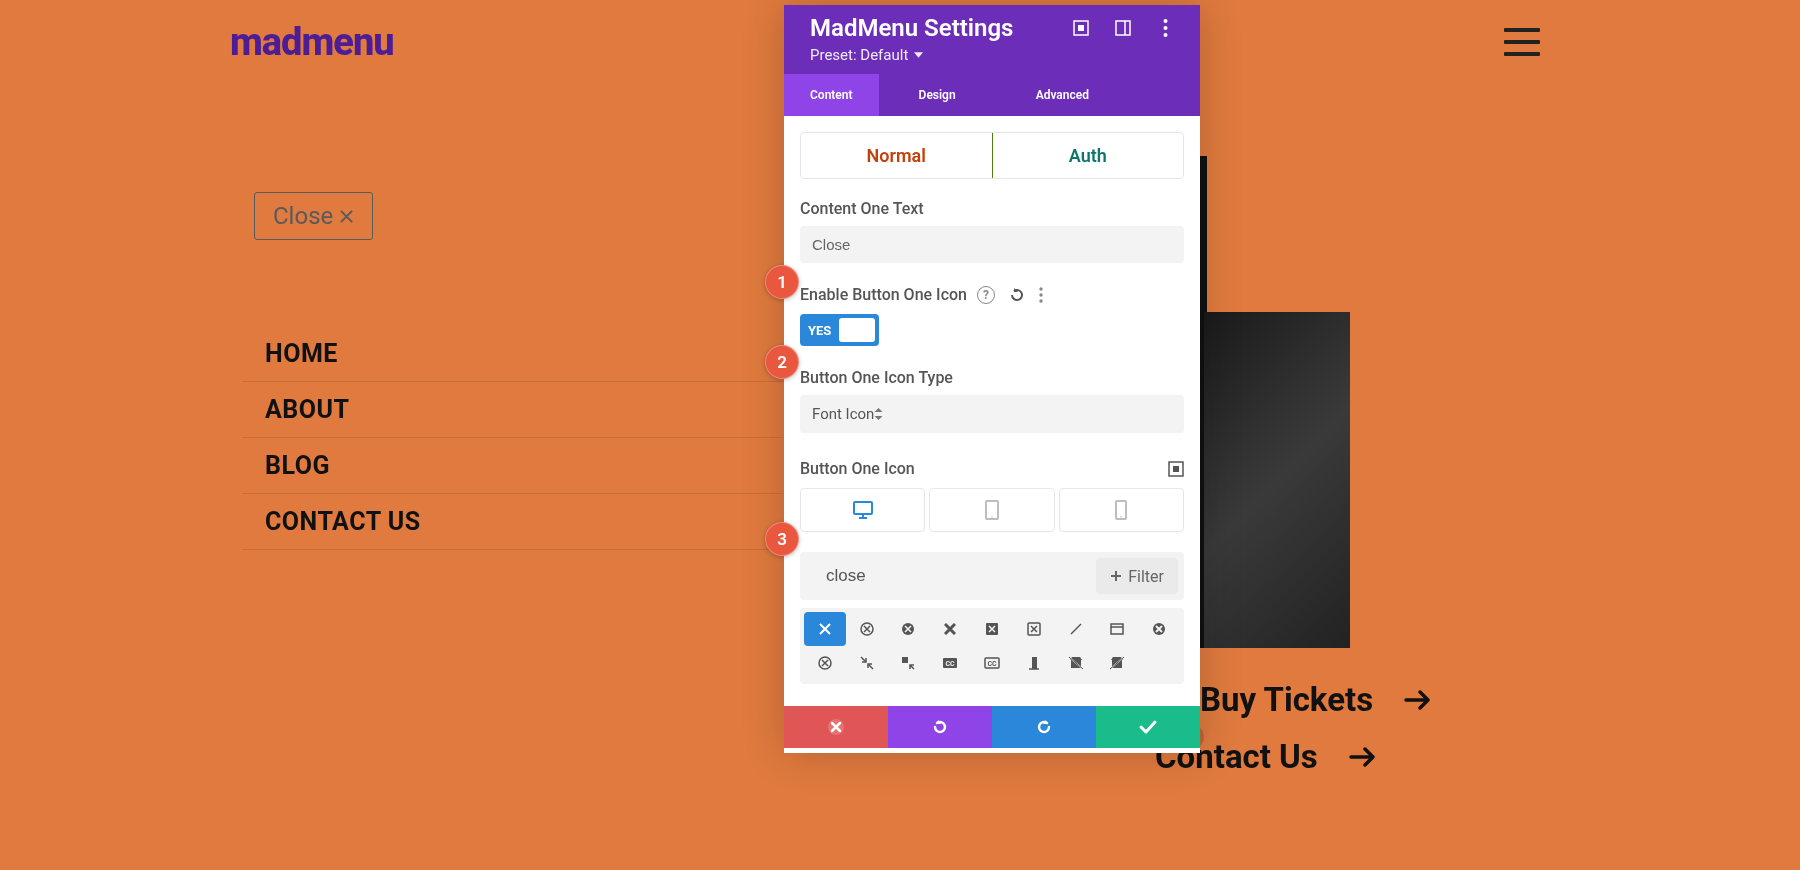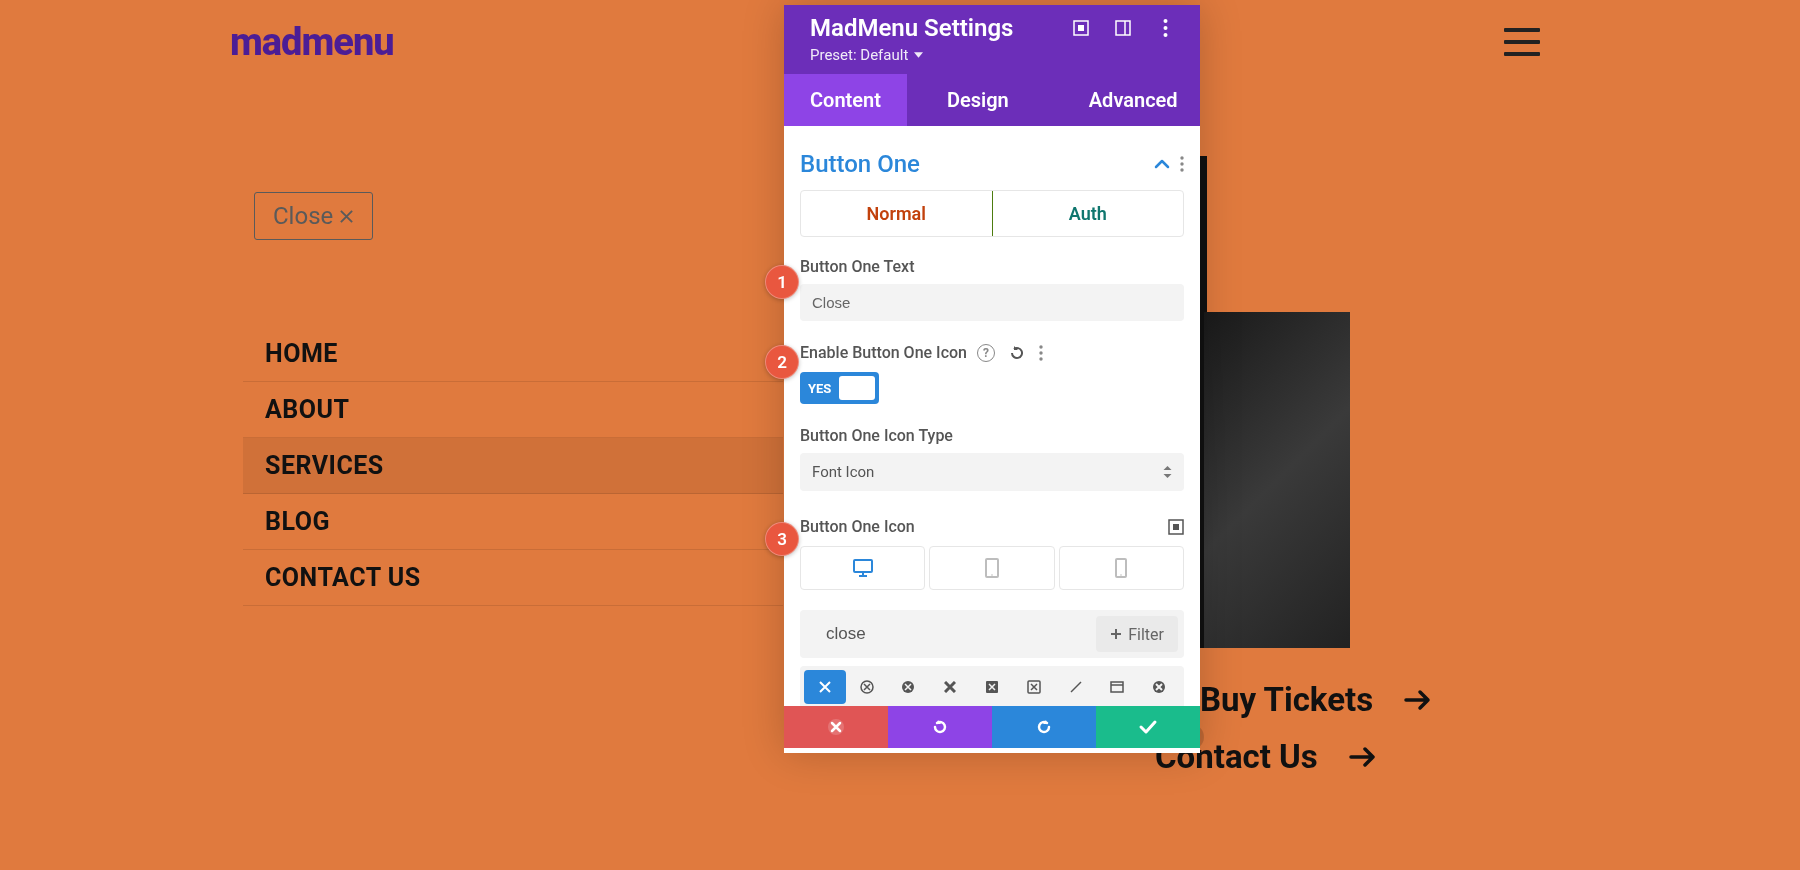--- a/index.html
+++ b/index.html
@@ -33,21 +33,21 @@
 
 .panel { position: absolute; left: 784px; top: 5px; width: 416px; height: 748px; background: #fff; box-shadow: 0 0 40px rgba(0,0,0,.2); display: flex; flex-direction: column; }
 .phead { background: #6c2eb9; color: #fff; padding: 9px 26px 10px; }
 .phead .row1 { display: flex; align-items: center; justify-content: space-between; }
 .ptitle { font-size: 24px; font-weight: 600; }
 .picons { display: flex; gap: 24px; align-items: center; }
 .picons span { width: 18px; height: 18px; display: inline-flex; align-items: center; justify-content: center; cursor: pointer; }
 .preset { font-size: 15px; opacity: .9; margin-top: 4px; display: flex; align-items: center; gap: 6px; cursor: pointer;}
 
 .tabs { display: flex; background: #6c2eb9; }
-.tabs .tab { flex: 0 0 auto; padding: 14px 26px; color: #fff; font-size: 20px; font-weight: 600; cursor: pointer; }
+.tabs .tab { flex: 0 0 auto; padding: 14px 26px; color: #fff; font-size: 12px; font-weight: 600; cursor: pointer; }
 .tabs .tab.active { background: #8e44e6; }
 .tabs .tab.design { padding-left: 40px; padding-right: 40px;}
 .tabs .tab.adv { padding-left: 40px; }
 
 .body { flex: 1; overflow: hidden; padding: 16px; position: relative; }
 
 .section-title { display: flex; align-items: center; justify-content: space-between; padding: 8px 0 12px; }
 .section-title .stxt { color: #2b87da; font-size: 24px; font-weight: 500; }
 .section-title .sicons { display: flex; gap: 10px; align-items: center; color: #2b87da; cursor: pointer;}
 
@@ -58,21 +58,21 @@
 
 .lbl { color: #555; font-size: 16px; font-weight: 500; margin: 4px 0 8px; display: flex; align-items: center; gap: 10px;}
 .lbl .helpers { display: flex; gap: 14px; color: #888; cursor: pointer; align-items:center;}
 
 .txtin { width: 100%; background: #f3f3f3; border: none; border-radius: 4px; padding: 10px 12px; font-size: 15px; color: #666; outline: none; }
 
 .toggle { display: inline-flex; align-items: center; background: #2b87da; color:#fff; border-radius: 4px; overflow: hidden; height: 32px; cursor: pointer; margin-top:2px;}
 .toggle .tlabel { font-size: 13px; font-weight: 700; padding: 0 8px; }
 .toggle .thandle { width: 36px; height: 24px; background: #fff; border-radius: 3px; margin: 0 4px 0 0; }
 
-.select { width: 100%; background: #f3f3f3; border-radius: 4px; padding: 10px 12px; font-size: 15px; color: #555; display: flex; justify-content: space-between; align-items:center; cursor: pointer;}
+.select { width: 100%; background: #f3f3f3; border-radius: 4px; padding: 10px 12px; font-size: 15px; color: #555; display: flex; align-items:center; cursor: pointer;}
 .select .caret { font-size: 13px; color: #777; line-height:.7;}
 
 .devrow { display: flex; gap: 4px; margin-top: 10px; }
 .devbtn { flex: 1; border: 1px solid #e6e6e6; border-radius: 4px; height: 44px; display:flex; align-items:center; justify-content:center; color:#bdbdbd; cursor:pointer;}
 .devbtn.active { color: #2b87da; }
 
 .iconsearch { display:flex; gap:8px; margin-top: 20px; background:#f3f3f3; border-radius:4px; padding:6px;}
 .iconsearch input { flex:1; border:none; background:transparent; padding:8px 20px; font-size:17px; color:#555; outline:none;}
 .iconsearch .filterbtn { background:#eaeaea; border-radius:4px; padding:8px 14px; color:#666; font-size:16px; display:flex; align-items:center; gap:6px; cursor:pointer;}
 
@@ -111,21 +111,20 @@
   <span>
     <svg width="15" height="15" viewBox="0 0 16 16">
         <path d="M2 2 L14 14 M14 2 L2 14" stroke="currentColor" stroke-width="2" fill="none"></path>
       </svg>
   </span>
 </div>
 
 <div class="mlist">
   <div class="item">HOME</div>
   <div class="item">ABOUT</div>
-  <div class="item active">SERVICES</div>
   <div class="item">BLOG</div>
   <div class="item">CONTACT US</div>
 </div>
 
 <div class="imgph2"></div>
 <div class="imgph"></div>
 
 <div class="cta tickets">
   <span>Buy Tickets</span>
   <span>
@@ -185,44 +184,27 @@
     </div>
   </div>
 
   <div class="tabs">
     <div class="tab active">Content</div>
     <div class="tab design">Design</div>
     <div class="tab adv">Advanced</div>
   </div>
 
   <div class="body">
-    <div class="section-title">
-      <div class="stxt">Button One</div>
-      <div class="sicons">
-        <span>
-          <svg width="16" height="10" viewBox="0 0 16 10">
-              <path d="M2 8 L8 2 L14 8" stroke="#2b87da" stroke-width="2.5" fill="none" stroke-linecap="round" stroke-linejoin="round"></path>
-            </svg>
-        </span>
-        <span>
-          <svg width="4" height="16" viewBox="0 0 4 16">
-              <circle cx="2" cy="2" r="1.7" fill="#888"></circle>
-              <circle cx="2" cy="8" r="1.7" fill="#888"></circle>
-              <circle cx="2" cy="14" r="1.7" fill="#888"></circle>
-            </svg>
-        </span>
-      </div>
-    </div>
 
     <div class="pillrow">
       <div class="pill normal">Normal</div>
       <div class="pill auth">Auth</div>
     </div>
 
-    <div class="lbl">Button One Text</div>
+    <div class="lbl">Content One Text</div>
     <input class="txtin" value="Close" style="">
 
     <div style="height:18px"></div>
 
     <div class="lbl">
       <span>Enable Button One Icon</span>
       <span class="helpers">
         <span style="border:1.5px solid #888;border-radius:50%;width:18px;height:18px;display:inline-flex;align-items:center;justify-content:center;font-size:12px;font-weight:700;">?</span>
         <span>
           <svg width="16" height="16" viewBox="0 0 16 16">

